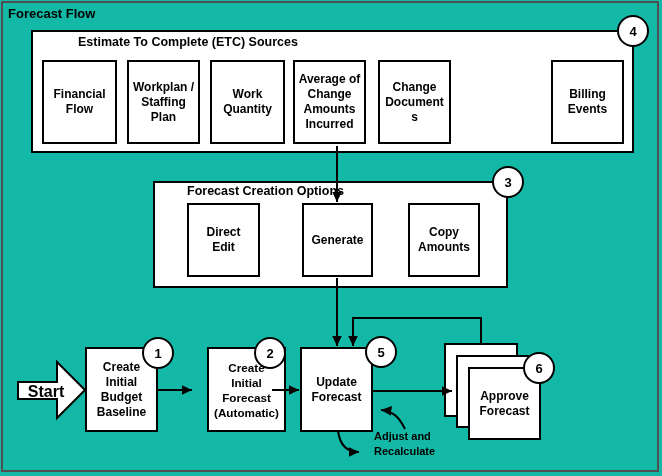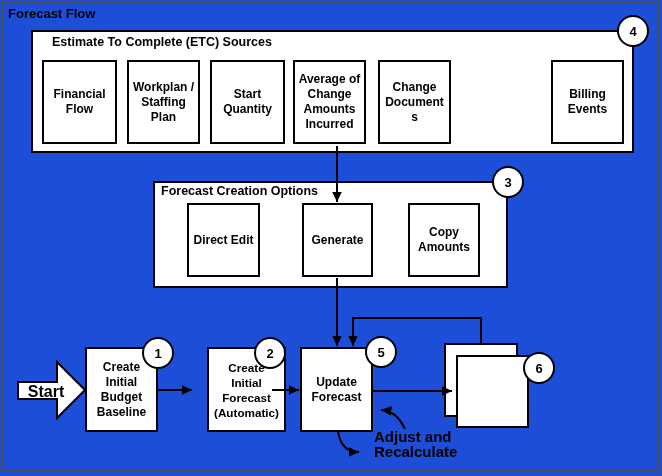--- a/index.html
+++ b/index.html
@@ -1,65 +1,66 @@
 <!DOCTYPE html>
 <html><head>
 <meta charset="utf-8">
 <style>
   html,body{margin:0;padding:0;background:#fff;}
-  .canvas{position:relative;width:662px;height:476px;background:#1d4ed8;
+  .canvas{position:relative;width:662px;height:476px;background:#14b8a6;
           font-family:"Liberation Sans",sans-serif;font-weight:bold;color:#000;overflow:hidden;}
   .frame{position:absolute;left:1px;top:1px;width:654px;height:467px;border:2px solid #4f4f4f;}
   .title{position:absolute;left:8px;top:6px;font-size:13px;z-index:2;}
   .gbox{position:absolute;border:2px solid #000;background:#fff;box-sizing:border-box;z-index:1;}
-  .glabel{position:absolute;font-size:12.5px;z-index:2;}
+  .glabel{position:absolute;font-size:12.5px;z-index:2;margin-left:26px;}
   .nbox{position:absolute;border:2px solid #000;background:#fff;box-sizing:border-box;
         display:flex;align-items:center;justify-content:center;text-align:center;
         font-size:12px;line-height:15px;padding:0 3px;overflow-wrap:anywhere;z-index:2;}
-  .nbox.narrow{padding:0 0;}
+  .nbox.narrow{padding:0 8px;}
   .nbox.tight{padding:0 2.5px;font-size:11.7px;margin-left:14px;}
   .badge{position:absolute;width:32px;height:32px;border:2px solid #000;border-radius:50%;
          background:#fff;box-sizing:border-box;display:flex;align-items:center;justify-content:center;
          font-size:13px;z-index:5;}
   .overlay{position:absolute;left:0;top:0;z-index:4;pointer-events:none;}
   .flabel{position:absolute;font-size:16px;z-index:5;}
-  .adjust{width:86px;font-size:15px;line-height:15px;text-align:left;}
+  .adjust{width:86px;font-size:11px;line-height:15px;text-align:left;}
   .startlbl{width:48px;text-align:center;}
 </style>
 </head>
 <body>
 
 <div class="canvas">
 
   <div class="frame"></div>
   <div class="title">Forecast Flow</div>
 
   <div class="gbox" style="left:31px;top:30px;width:603px;height:123px"></div>
   <div class="glabel" style="left:52px;top:35px">Estimate To Complete (ETC) Sources</div>
 
   <div class="nbox" style="left:42px;top:60px;width:75px;height:84px">Financial Flow</div>
   <div class="nbox" style="left:127px;top:60px;width:73px;height:84px">Workplan / Staffing Plan</div>
-  <div class="nbox" style="left:210px;top:60px;width:75px;height:84px">Start Quantity</div>
+  <div class="nbox" style="left:210px;top:60px;width:75px;height:84px">Work Quantity</div>
   <div class="nbox" style="left:293px;top:60px;width:73px;height:84px">Average of Change Amounts Incurred</div>
   <div class="nbox" style="left:378px;top:60px;width:73px;height:84px">Change Documents</div>
   <div class="nbox" style="left:551px;top:60px;width:73px;height:84px">Billing Events</div>
 
   <div class="gbox" style="left:153px;top:181px;width:355px;height:107px"></div>
   <div class="glabel" style="left:161px;top:184px">Forecast Creation Options</div>
 
   <div class="nbox narrow" style="left:187px;top:203px;width:73px;height:74px">Direct Edit</div>
   <div class="nbox" style="left:302px;top:203px;width:71px;height:74px">Generate</div>
   <div class="nbox" style="left:408px;top:203px;width:72px;height:74px">Copy Amounts</div>
 
   <div class="nbox" style="left:85px;top:347px;width:73px;height:85px">Create Initial Budget Baseline</div>
   <div class="nbox tight" style="left:193px;top:347px;width:79px;height:85px">Create Initial Forecast (Automatic)</div>
   <div class="nbox" style="left:300px;top:347px;width:73px;height:85px">Update Forecast</div>
 
   <div class="nbox" style="left:444px;top:343px;width:74px;height:74px"></div>
   <div class="nbox" style="left:456px;top:355px;width:73px;height:73px"></div>
+  <div class="nbox" style="left:468px;top:367px;width:73px;height:73px">Approve Forecast</div>
 
   <svg class="overlay" width="662" height="476" viewBox="0 0 662 476">
     <defs>
       <marker id="ah" markerUnits="userSpaceOnUse" markerWidth="12" markerHeight="11" refX="10.5" refY="5" orient="auto">
         <path d="M0,0 L10.5,5 L0,10 Z" fill="#000"></path>
       </marker>
     </defs>
     <polygon points="18,382 57,382 57,362 85,390 57,418 57,399 18,399" fill="#fff" stroke="#000" stroke-width="2"></polygon>
     <path d="M337 146 L337 202" stroke="#000" stroke-width="2" fill="none" marker-end="url(#ah)"></path>
     <path d="M337 278 L337 346" stroke="#000" stroke-width="2" fill="none" marker-end="url(#ah)"></path>

